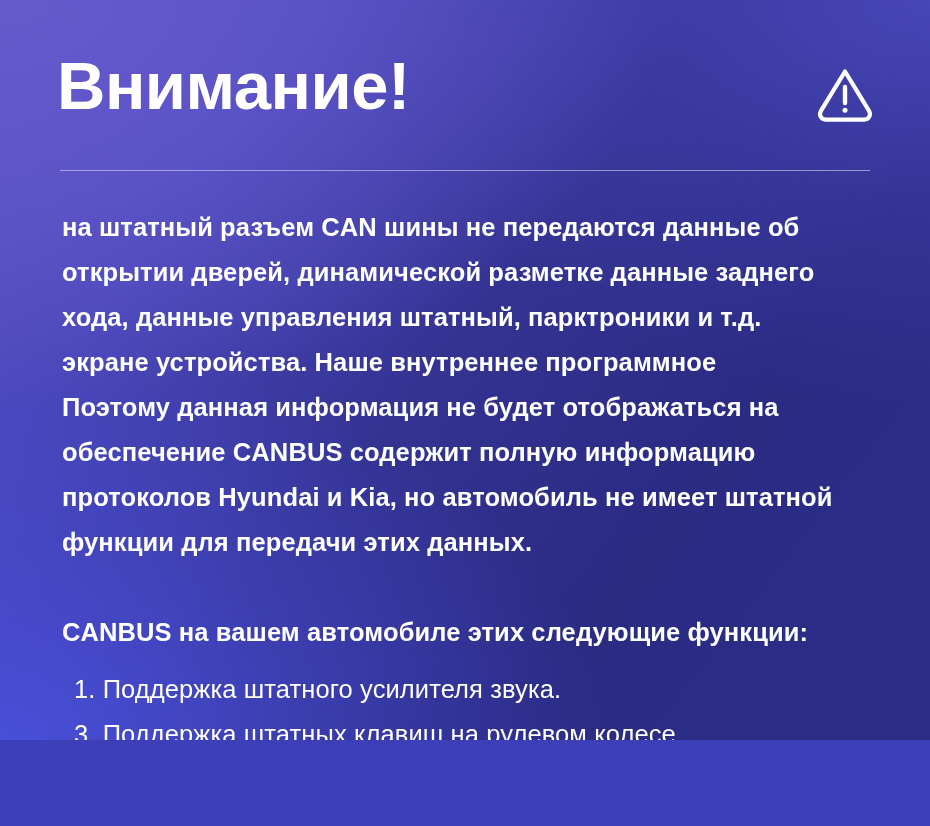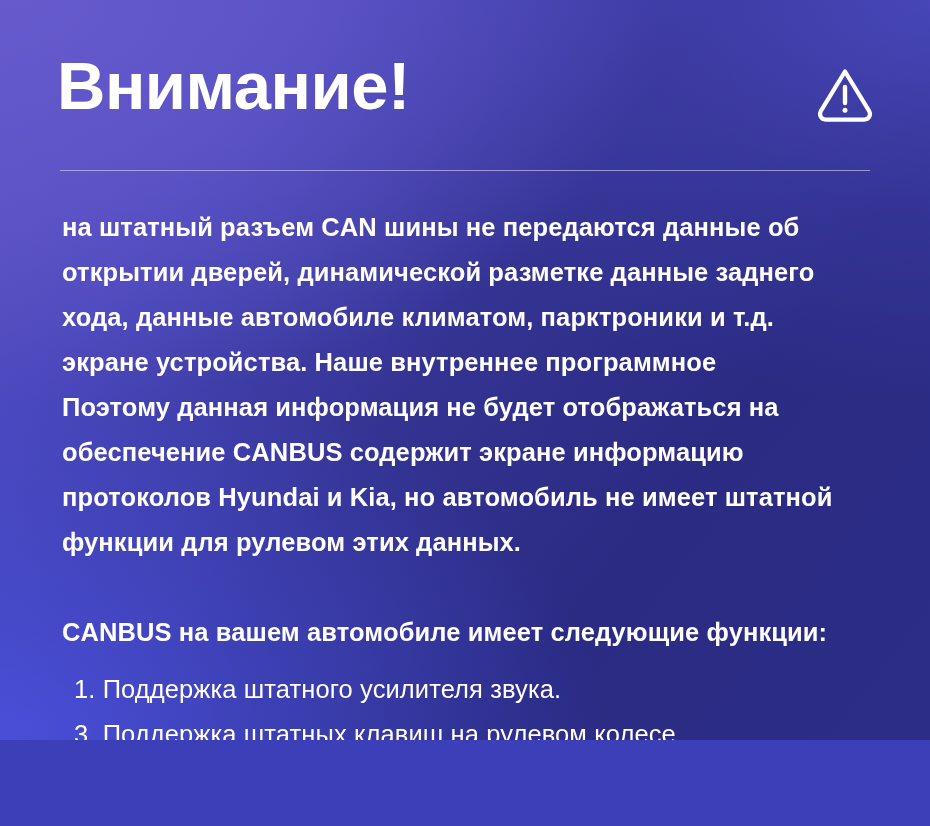--- a/index.html
+++ b/index.html
@@ -124,30 +124,30 @@
     </svg>
 
     <div class="divider"></div>
   </div>
 
   <div class="content">
 
     <div class="para-block">
       <p class="para">на штатный разъем CAN шины не передаются данные об</p>
       <p class="para">открытии дверей, динамической разметке данные заднего</p>
-      <p class="para">хода, данные автомобиле климатом, парктроники и т.д.</p>
+      <p class="para">хода, данные управления штатный, парктроники и т.д.</p>
       <p class="para">экране устройства. Наше внутреннее программное</p>
       <p class="para">Поэтому данная информация не будет отображаться на</p>
-      <p class="para">обеспечение CANBUS содержит экране информацию</p>
+      <p class="para">обеспечение CANBUS содержит полную информацию</p>
       <p class="para">протоколов Hyundai и Kia, но автомобиль не имеет штатной</p>
-      <p class="para">функции для рулевом этих данных.</p>
+      <p class="para">функции для передачи этих данных.</p>
     </div>
 
     <div class="para-block">
-      <p class="para">CANBUS на вашем автомобиле имеет следующие функции:</p>
+      <p class="para">CANBUS на вашем автомобиле этих следующие функции:</p>
       <ul class="list">
         <li class="list-item">1. Поддержка штатного усилителя звука.</li>
         <li class="list-item">3. Поддержка штатных клавиш на рулевом колесе.</li>
       </ul>
     </div>
 
   </div>
 
 </div>
 

